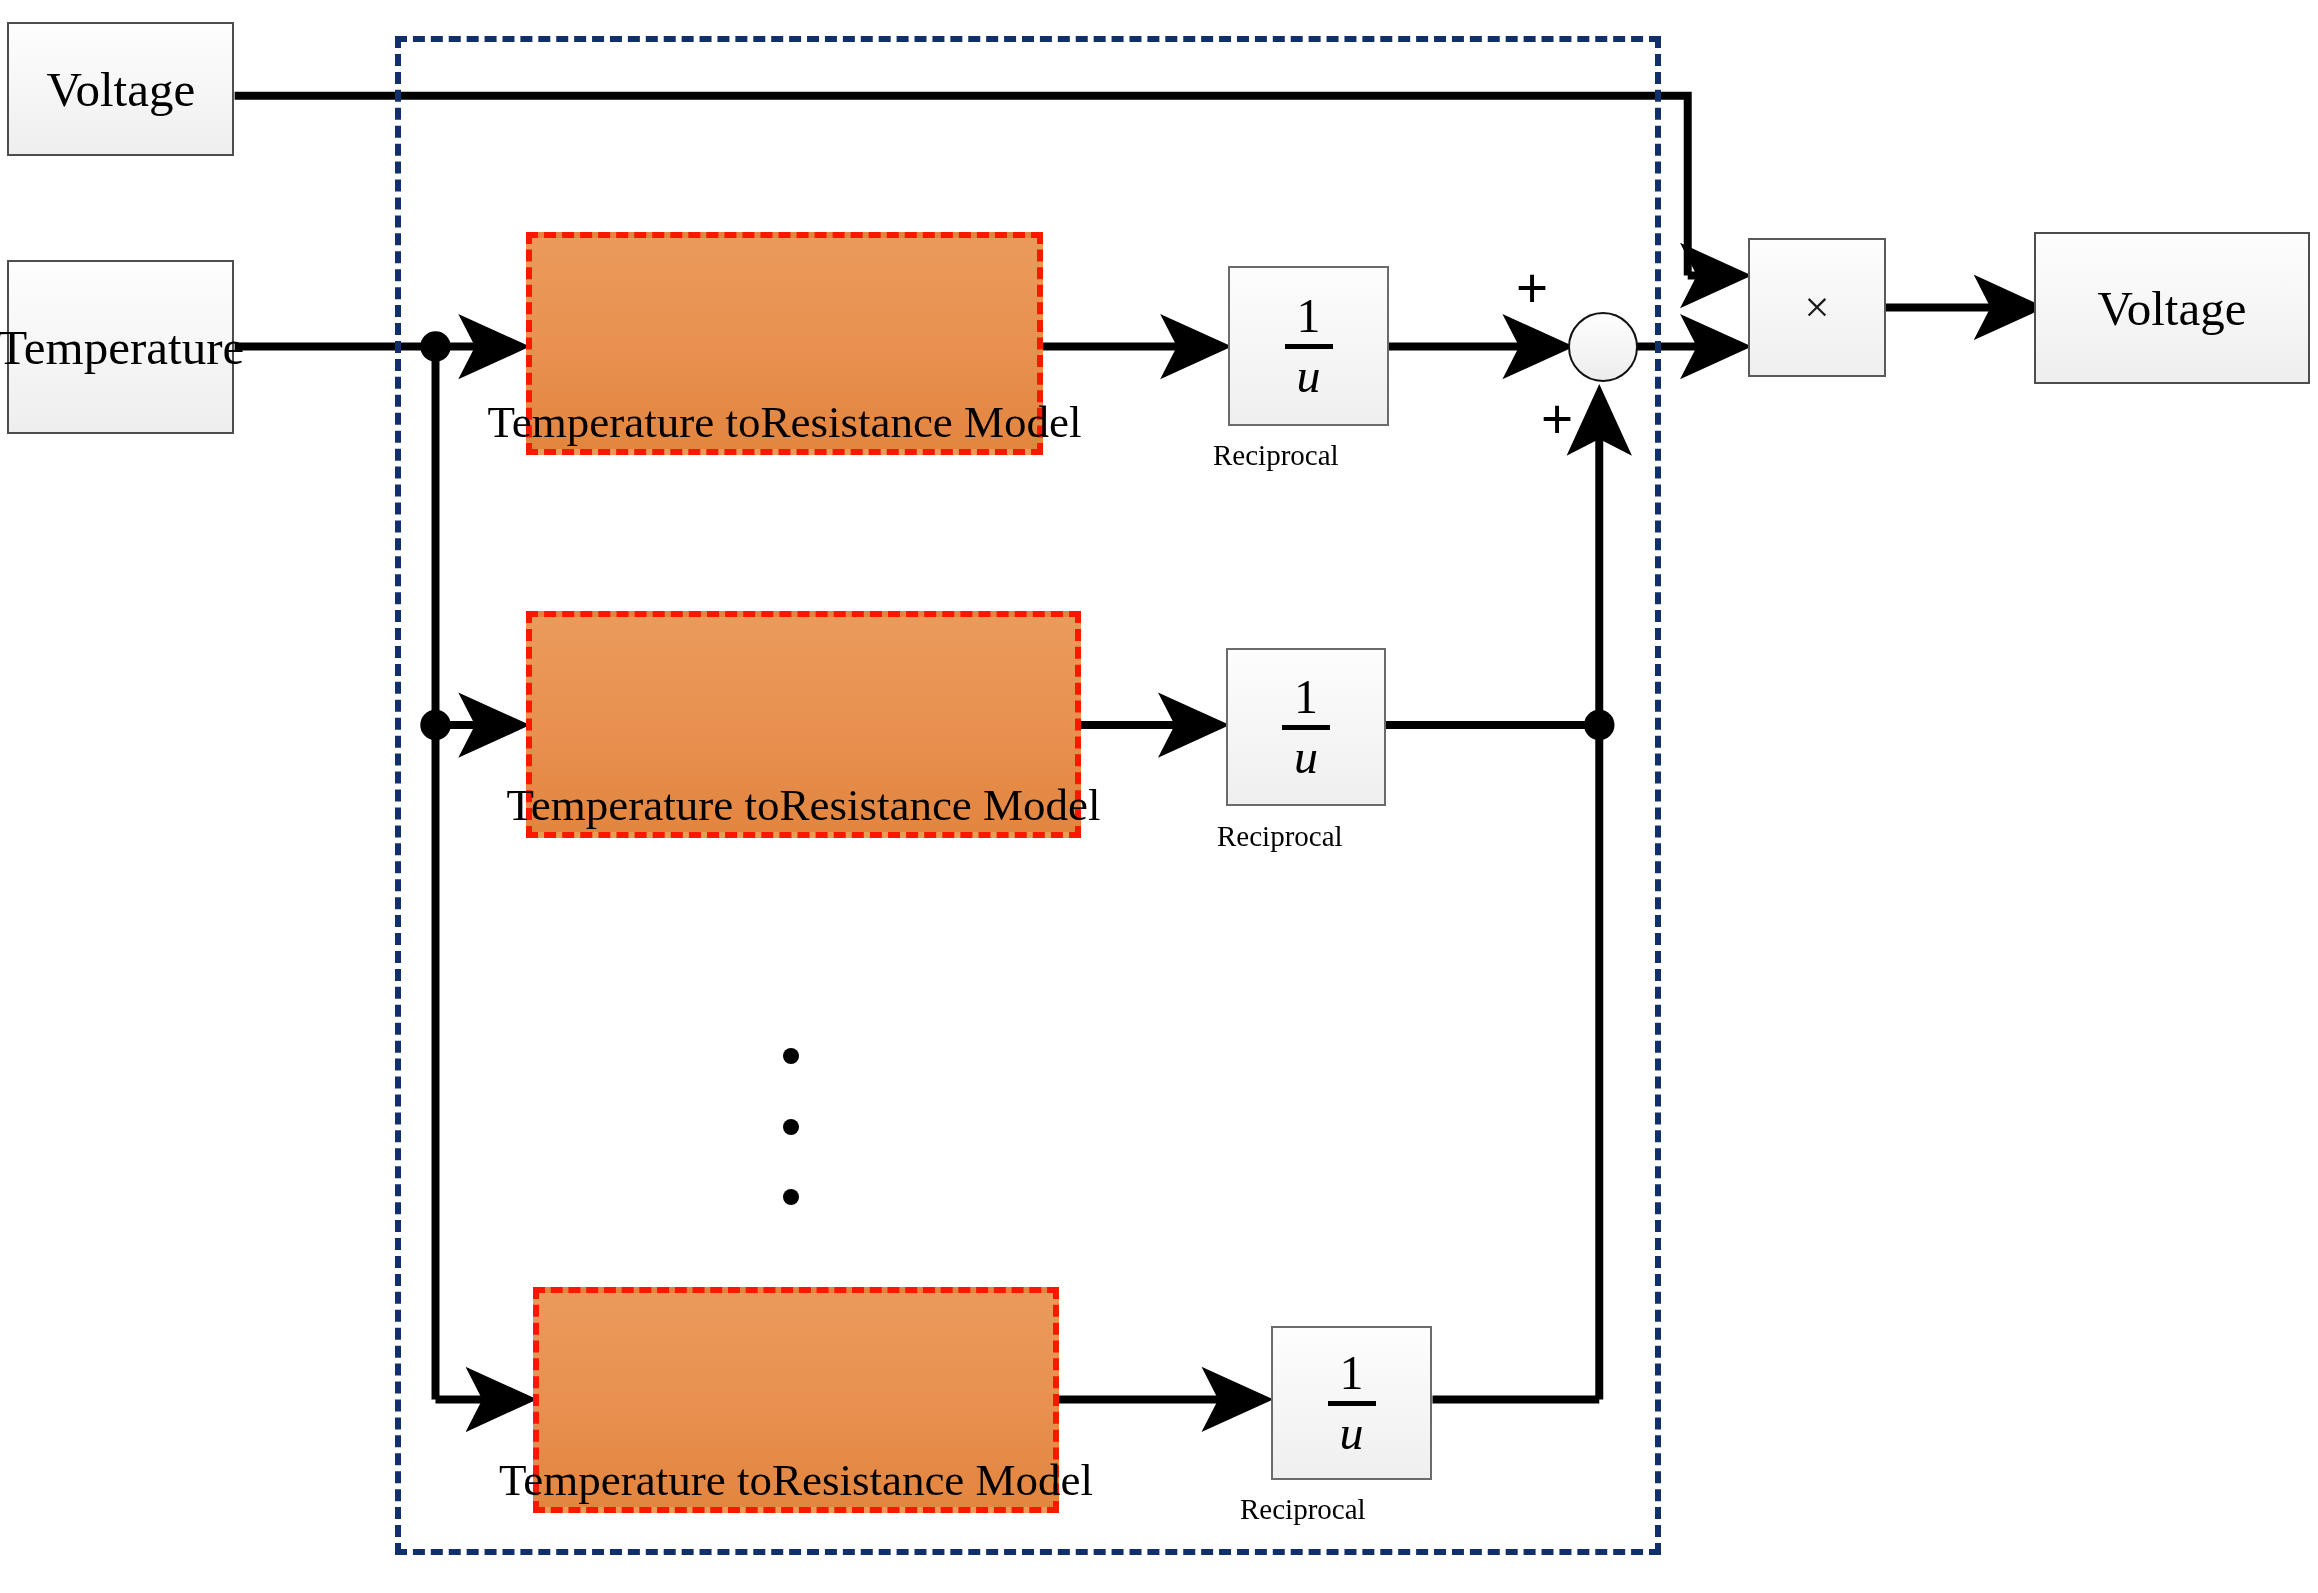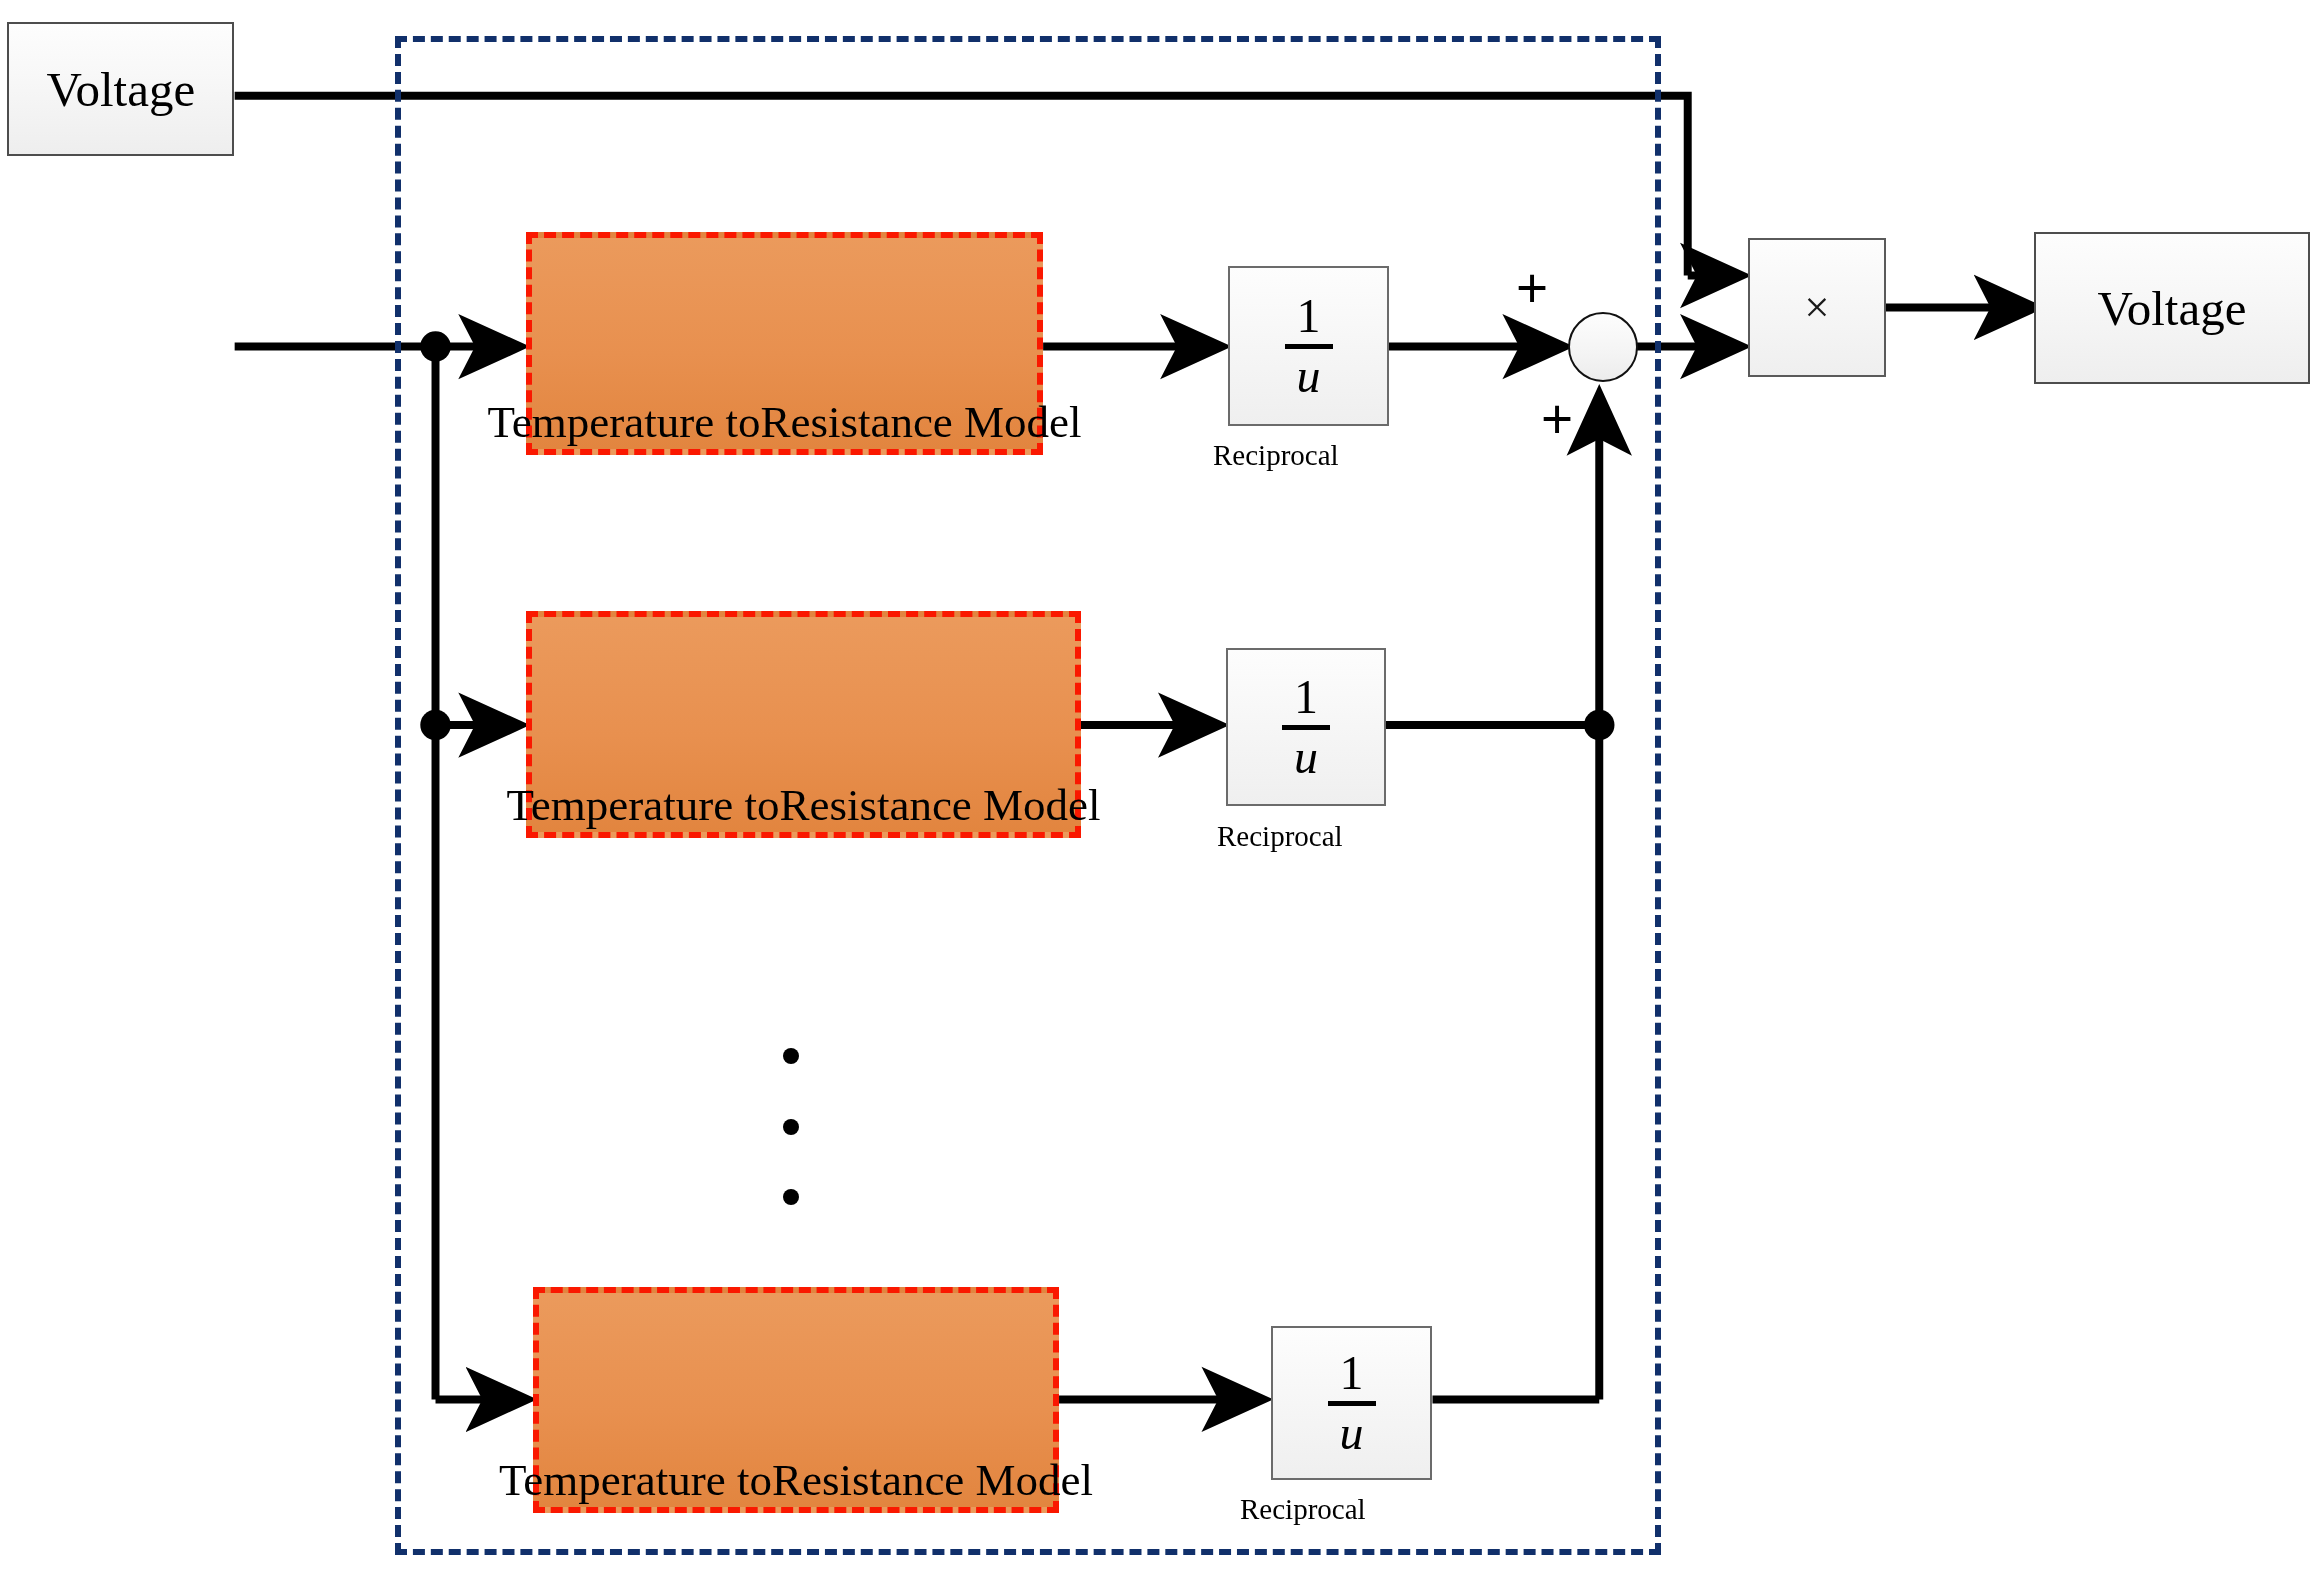--- a/index.html
+++ b/index.html
@@ -200,20 +200,23 @@
     <circle cx="600" cy="1000" r="21" fill="#000"></circle>
     <circle cx="2205" cy="1000" r="21" fill="#000"></circle>
   </svg>
 
   <div class="boundary" style="left:395px; top:36px; width:1266px; height:1519px;"></div>
 
   <div class="io-box" style="left:7.3px; top:22px; width:227px; height:134px;">
     <span class="io-label">Voltage</span>
   </div>
 
+  <div class="io-box" style="left:7.3px; top:260px; width:227px; height:174px;">
+    <span class="io-label">Temperature</span>
+  </div>
 
   <div class="io-box" style="left:2034px; top:232px; width:276px; height:152px;">
     <span class="io-label">Voltage</span>
   </div>
 
   <div class="model-box" style="left:526px; top:232px; width:517px; height:223px;">
     <span class="ml">Temperature to</span>
     <span class="ml">Resistance Model</span>
   </div>
 

